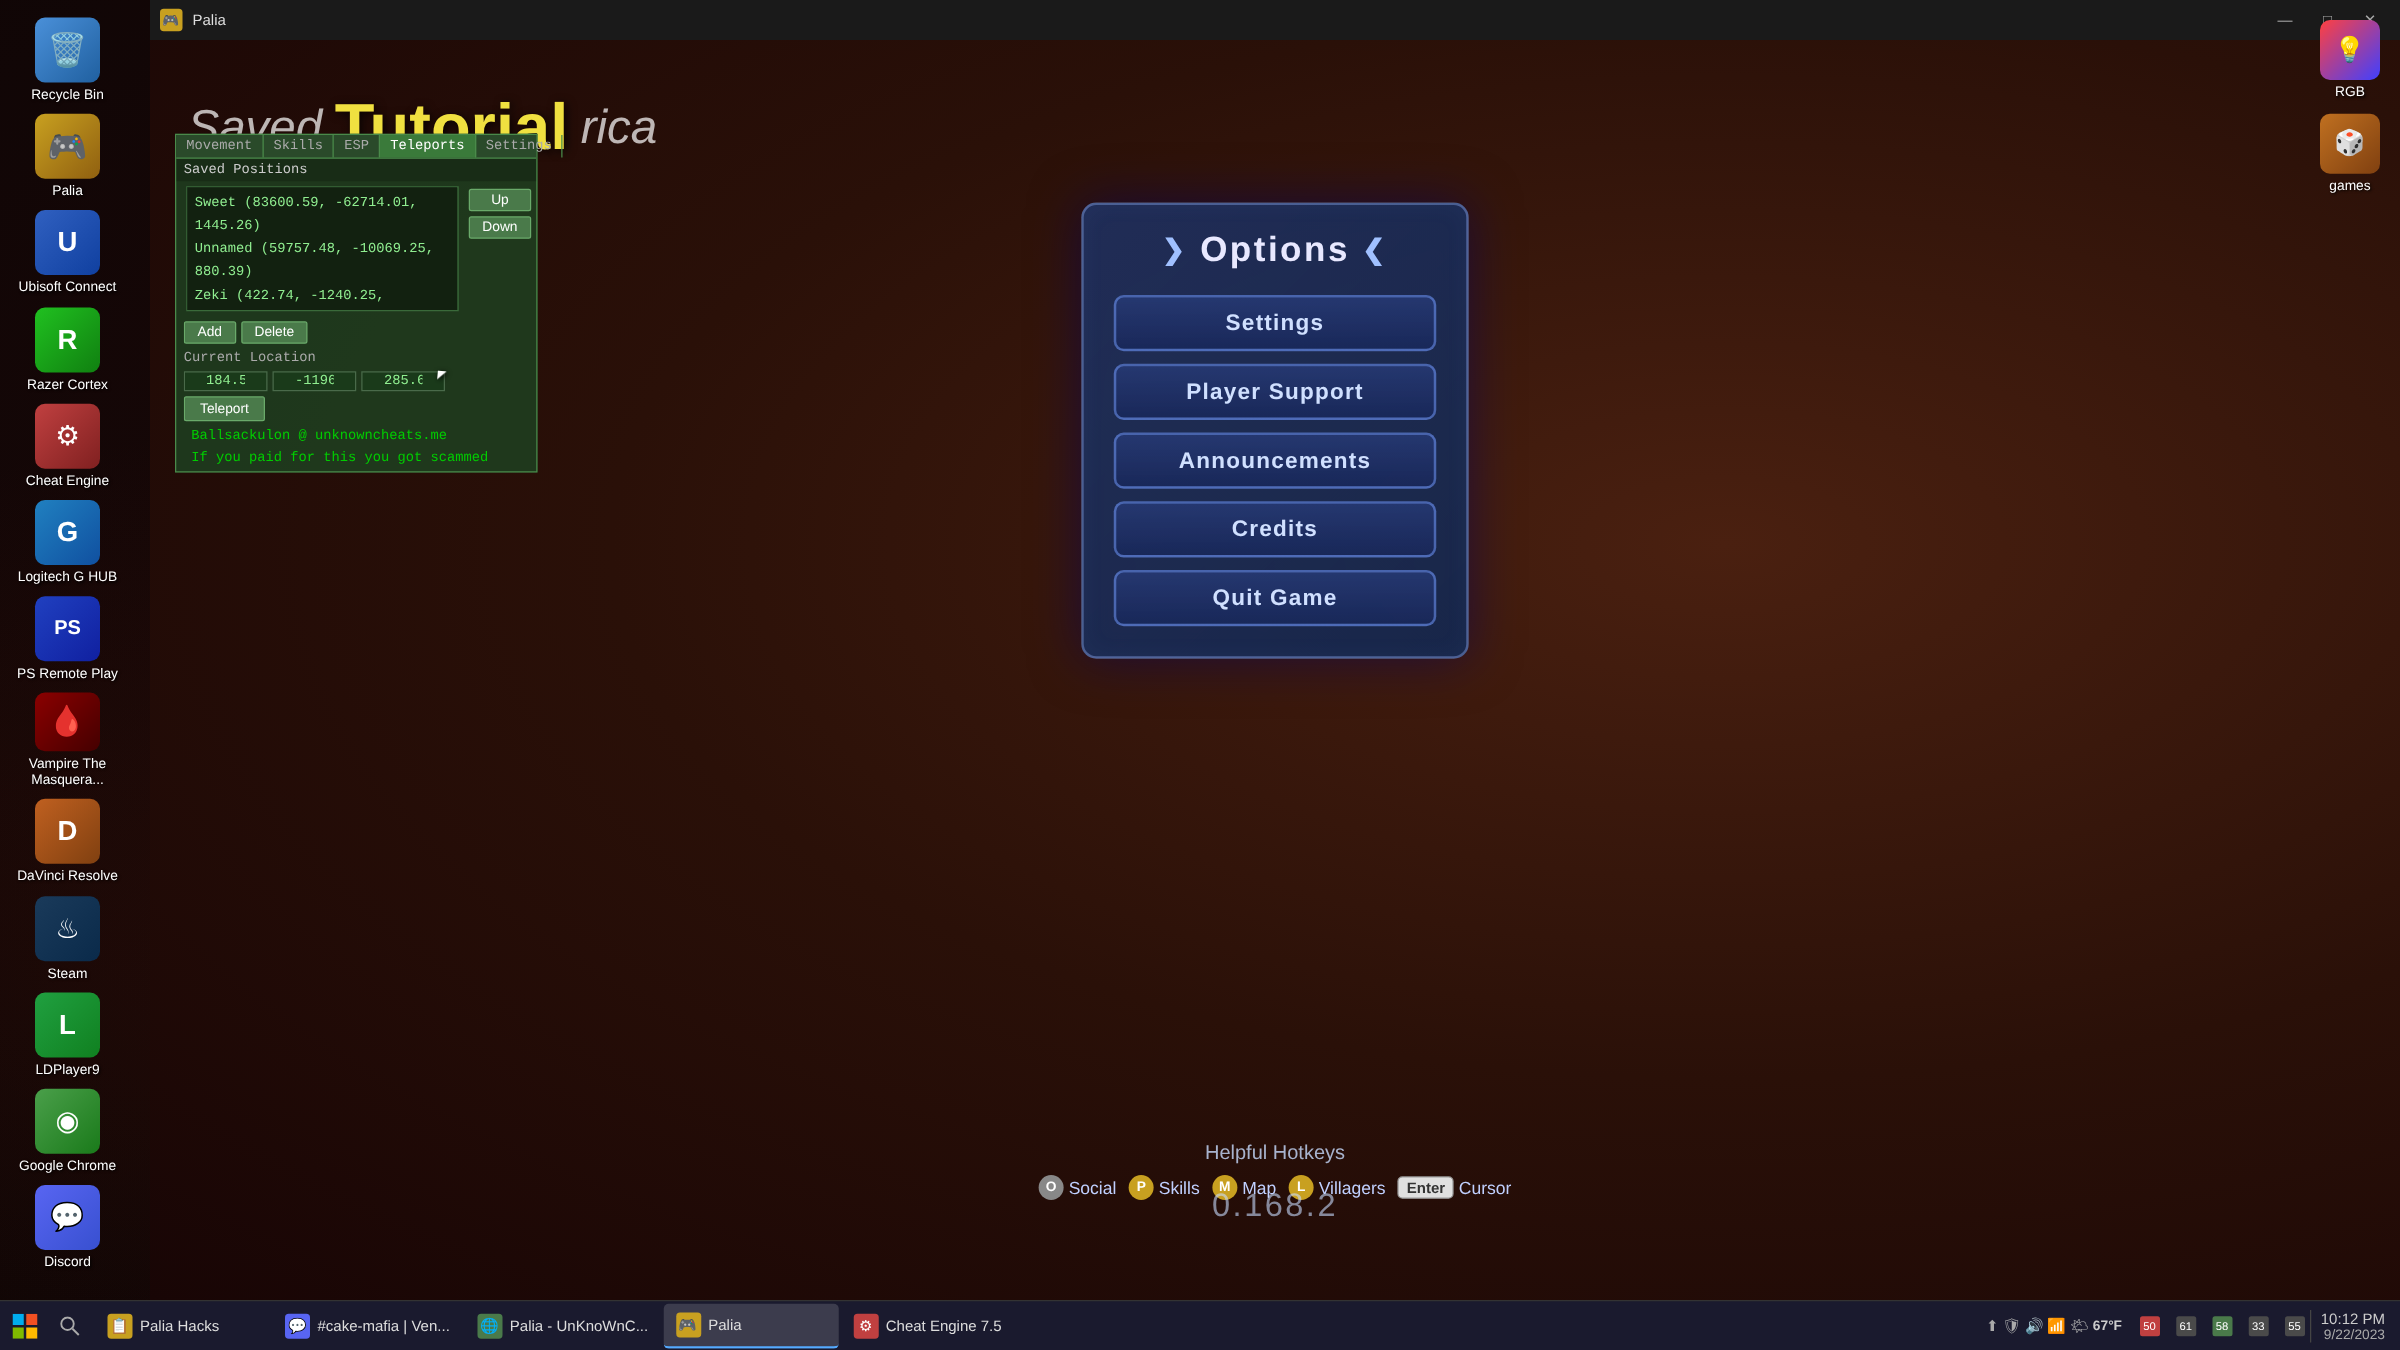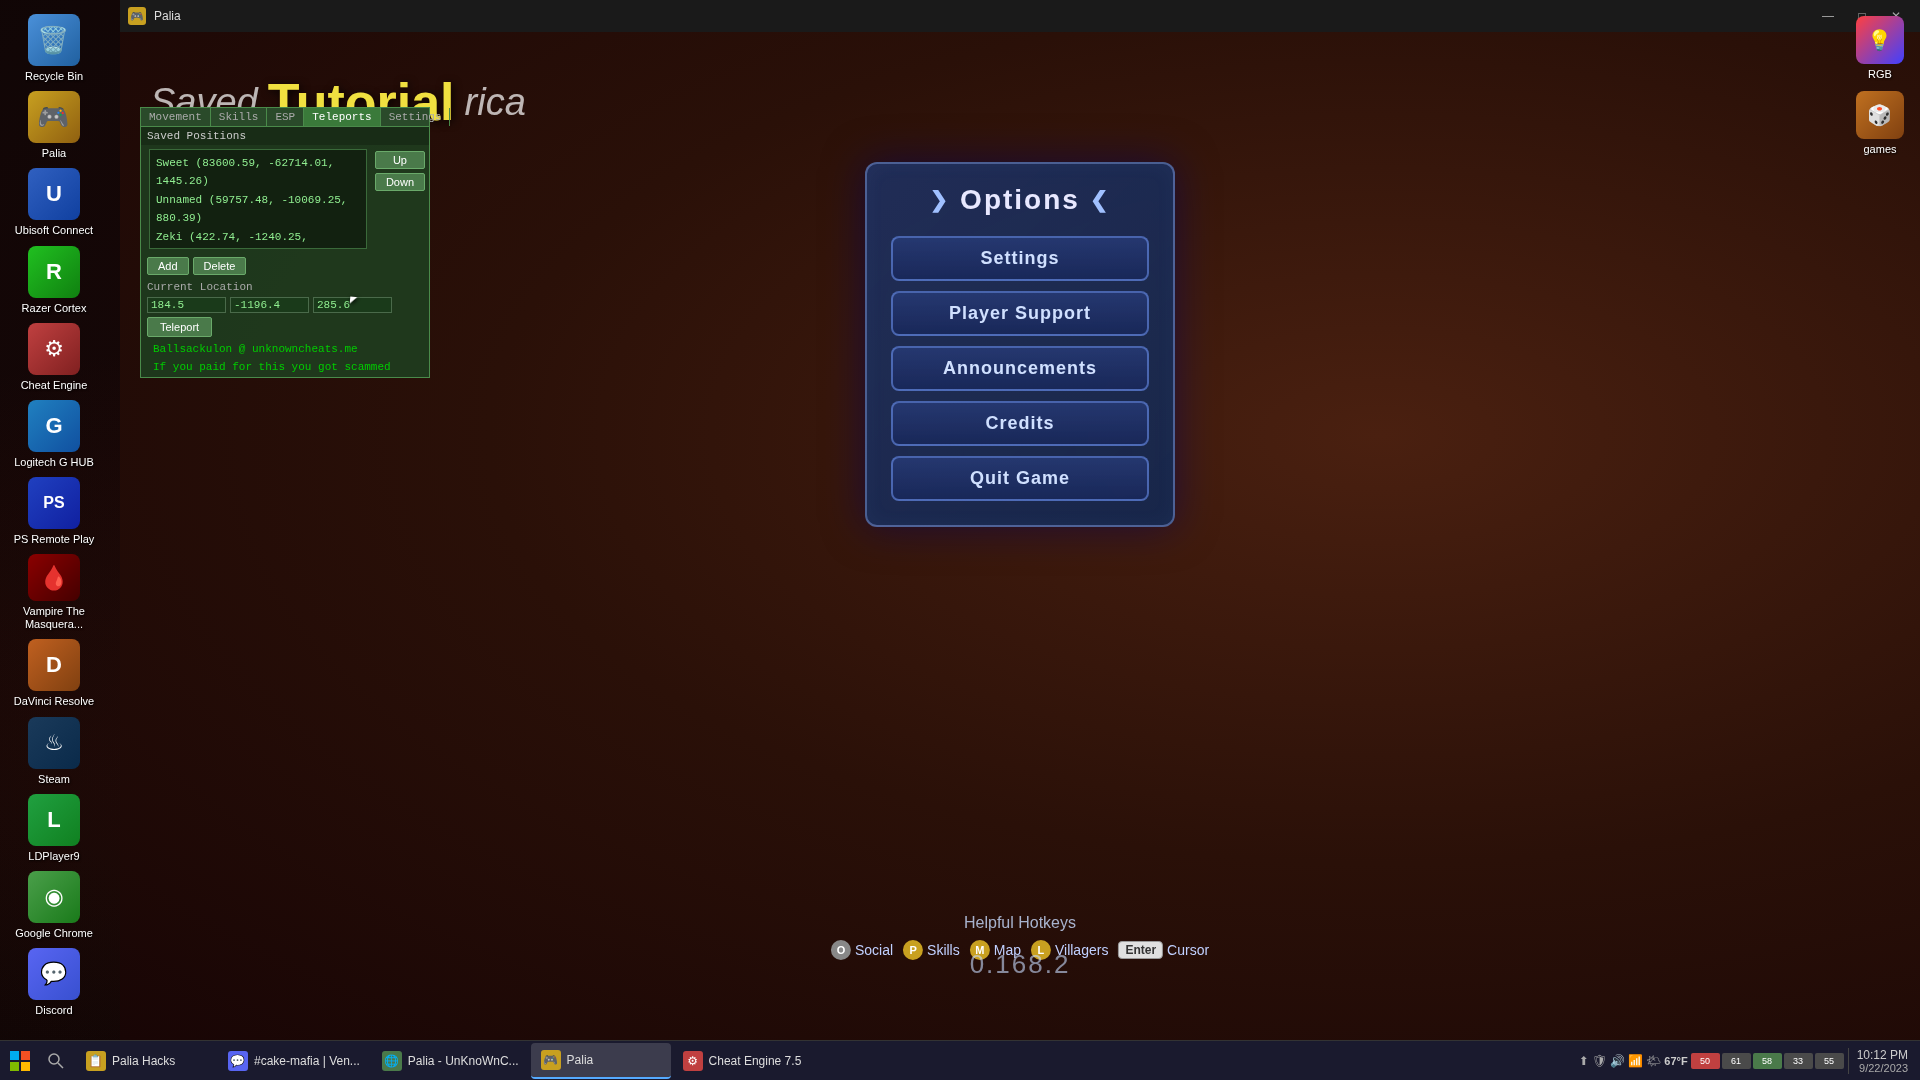--- a/index.html
+++ b/index.html
@@ -108,29 +108,30 @@
     }
 
     .tray-icons {
       display: flex;
       gap: 3px;
       align-items: center;
       font-size: 11px;
     }
 
     .tray-icon-sm {
-      width: 29px;
+      width: 16px;
       height: 16px;
       background: #555;
       border-radius: 2px;
       display: inline-flex;
       align-items: center;
       justify-content: center;
       font-size: 9px;
       color: white;
+      margin-left: 11px;
     }
 
     #taskbar-clock {
       text-align: right;
       padding-left: 8px;
       border-left: 1px solid #444;
       padding-right: 4px;
     }
 
     #taskbar-clock .time { font-size: 12px; }
@@ -401,26 +402,26 @@
       color: #aaa;
     }
 
     .cheat-coords-row {
       display: flex;
       gap: 4px;
       padding: 2px 6px;
     }
 
     .cheat-coord-input {
-      width: 79px;
+      width: 67px;
       background: #1a3a1a;
       border: 1px solid #4a6a4a;
       color: #90ee90;
       font-size: 11px;
-      padding: 1px 3px;
+      padding: 1px 17px;
       font-family: 'Courier New', monospace;
     }
 
     .cheat-teleport-btn {
       padding: 3px 12px;
       background: #4a7a4a;
       border: 1px solid #6aaa6a;
       color: white;
       font-size: 11px;
       cursor: pointer;

